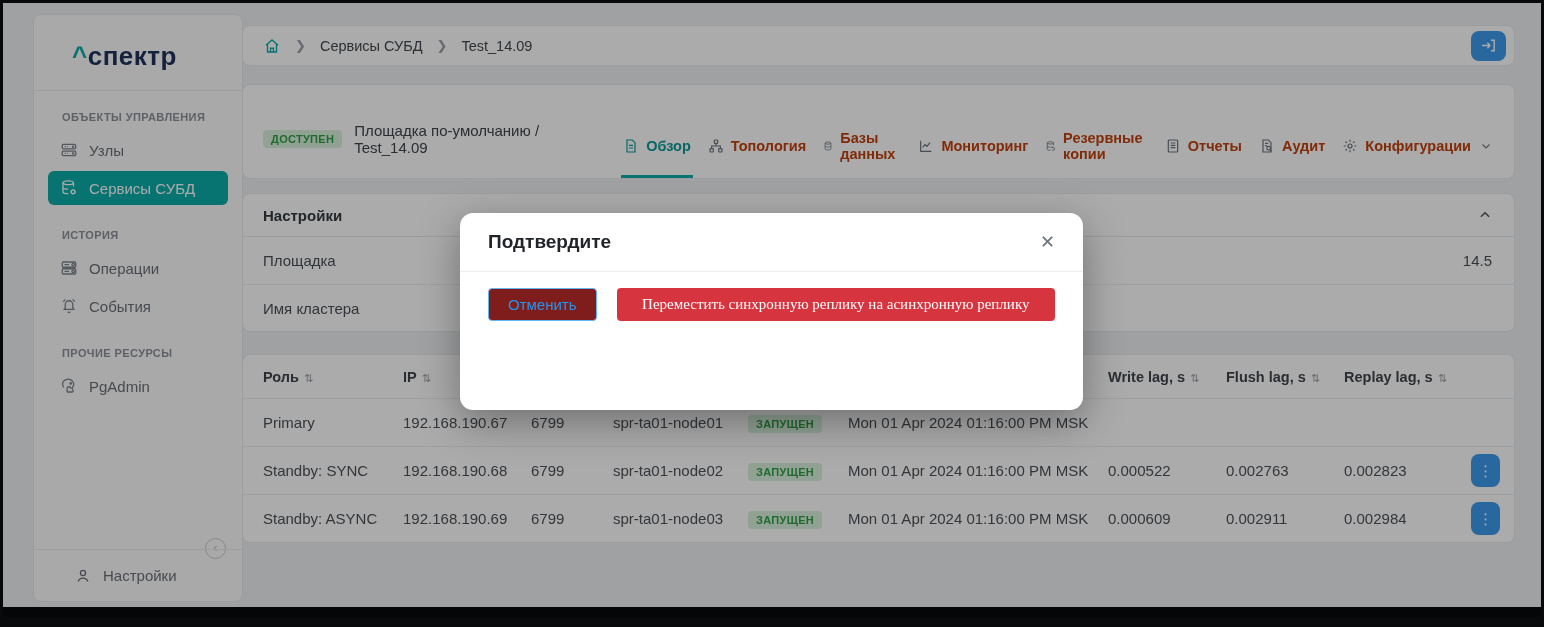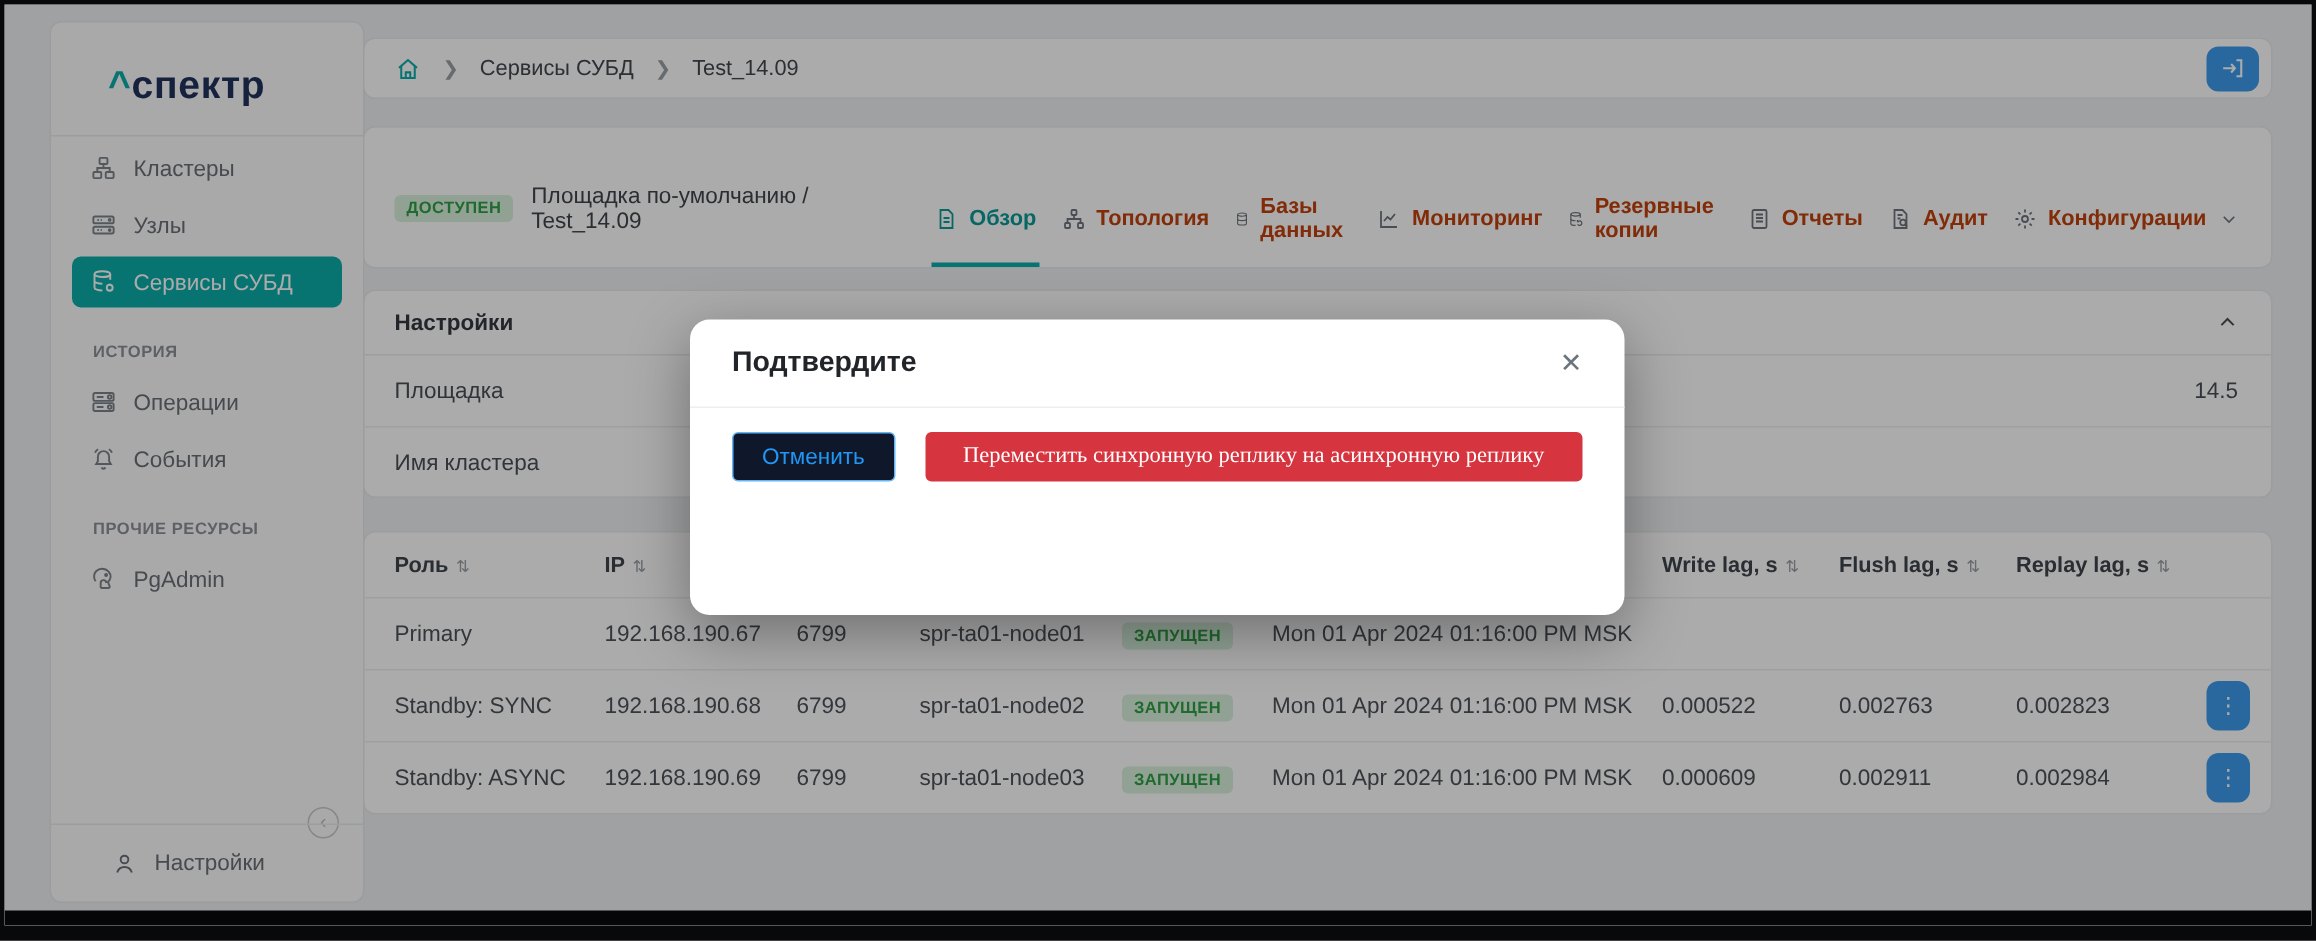--- a/index.html
+++ b/index.html
@@ -79,48 +79,40 @@
            display:flex; flex-direction:column; }
   .modal-header { display:flex; align-items:center; height:59px; padding:0 28px;
                   border-bottom:1px solid #eceeef; }
   .modal-title { font-size:19px; font-weight:bold; color:#212529; }
   .modal-close { margin-left:auto; background:none; border:none; color:#6b7artisan; color:#6c757d;
                  font-size:18px; cursor:pointer; line-height:1; }
   .modal-body { flex:1; display:flex; align-items:center; padding:0 28px; font-size:15.5px; color:#495057;
                 border-bottom:1px solid #eceeef; }
   .modal-body b { color:#343a40; }
   .modal-footer { display:flex; align-items:center; gap:20px; padding:0 28px; height:64px; }
-  .btn-cancel { background:#0f172a; border:1px solid #64b5f6; color:#2196f3; font-size:15px;
+  .btn-cancel { background:#7f1d1d; border:1px solid #64b5f6; color:#2196f3; font-size:15px;
                 border-radius:4px; padding:7px 19px; cursor:pointer; }
   .btn-danger { flex:1; background:#d6353f; border:none; color:#fff; font-size:15px;
                 border-radius:4px; padding:8px 10px; cursor:pointer; white-space:nowrap;font-family:Liberation Serif, serif; }
 
   .bottom-strip { position:absolute; left:0; right:0; bottom:0; height:10px; background:#08090b; }
 
   svg { display:block; }
 </style>
 </head>
 <body>
 
 <div class="frame">
 <div class="app">
 
   <aside class="sidebar">
     <div class="logo"><span class="caret">^</span><span class="word">спектр</span></div>
 
-
-    <div class="nav-item">
-      <svg width="18" height="18" viewBox="0 0 24 24" fill="none" stroke="currentColor" stroke-width="1.7">
-            <rect x="8.5" y="3" width="7" height="5.5" rx="1"></rect>
-            <rect x="3" y="15.5" width="7" height="5.5" rx="1"></rect>
-            <rect x="14" y="15.5" width="7" height="5.5" rx="1"></rect>
-            <path d="M12 8.5v3.5M6.5 15.5V12h11v3.5"></path>
-          </svg>
-      <span>Кластеры</span>
-    </div>
+    <div class="nav-section-label">ОБЪЕКТЫ УПРАВЛЕНИЯ</div>
+
     <div class="nav-item">
       <svg width="18" height="18" viewBox="0 0 24 24" fill="none" stroke="currentColor" stroke-width="1.7">
             <rect x="3" y="4.5" width="18" height="6" rx="1.5"></rect>
             <rect x="3" y="13.5" width="18" height="6" rx="1.5"></rect>
             <path d="M6.5 7.5h4M6.5 16.5h4" stroke-dasharray="1.4 1.6"></path>
             <circle cx="17.5" cy="7.5" r="0.8" fill="currentColor"></circle>
             <circle cx="17.5" cy="16.5" r="0.8" fill="currentColor"></circle>
           </svg>
       <span>Узлы</span>
     </div>

